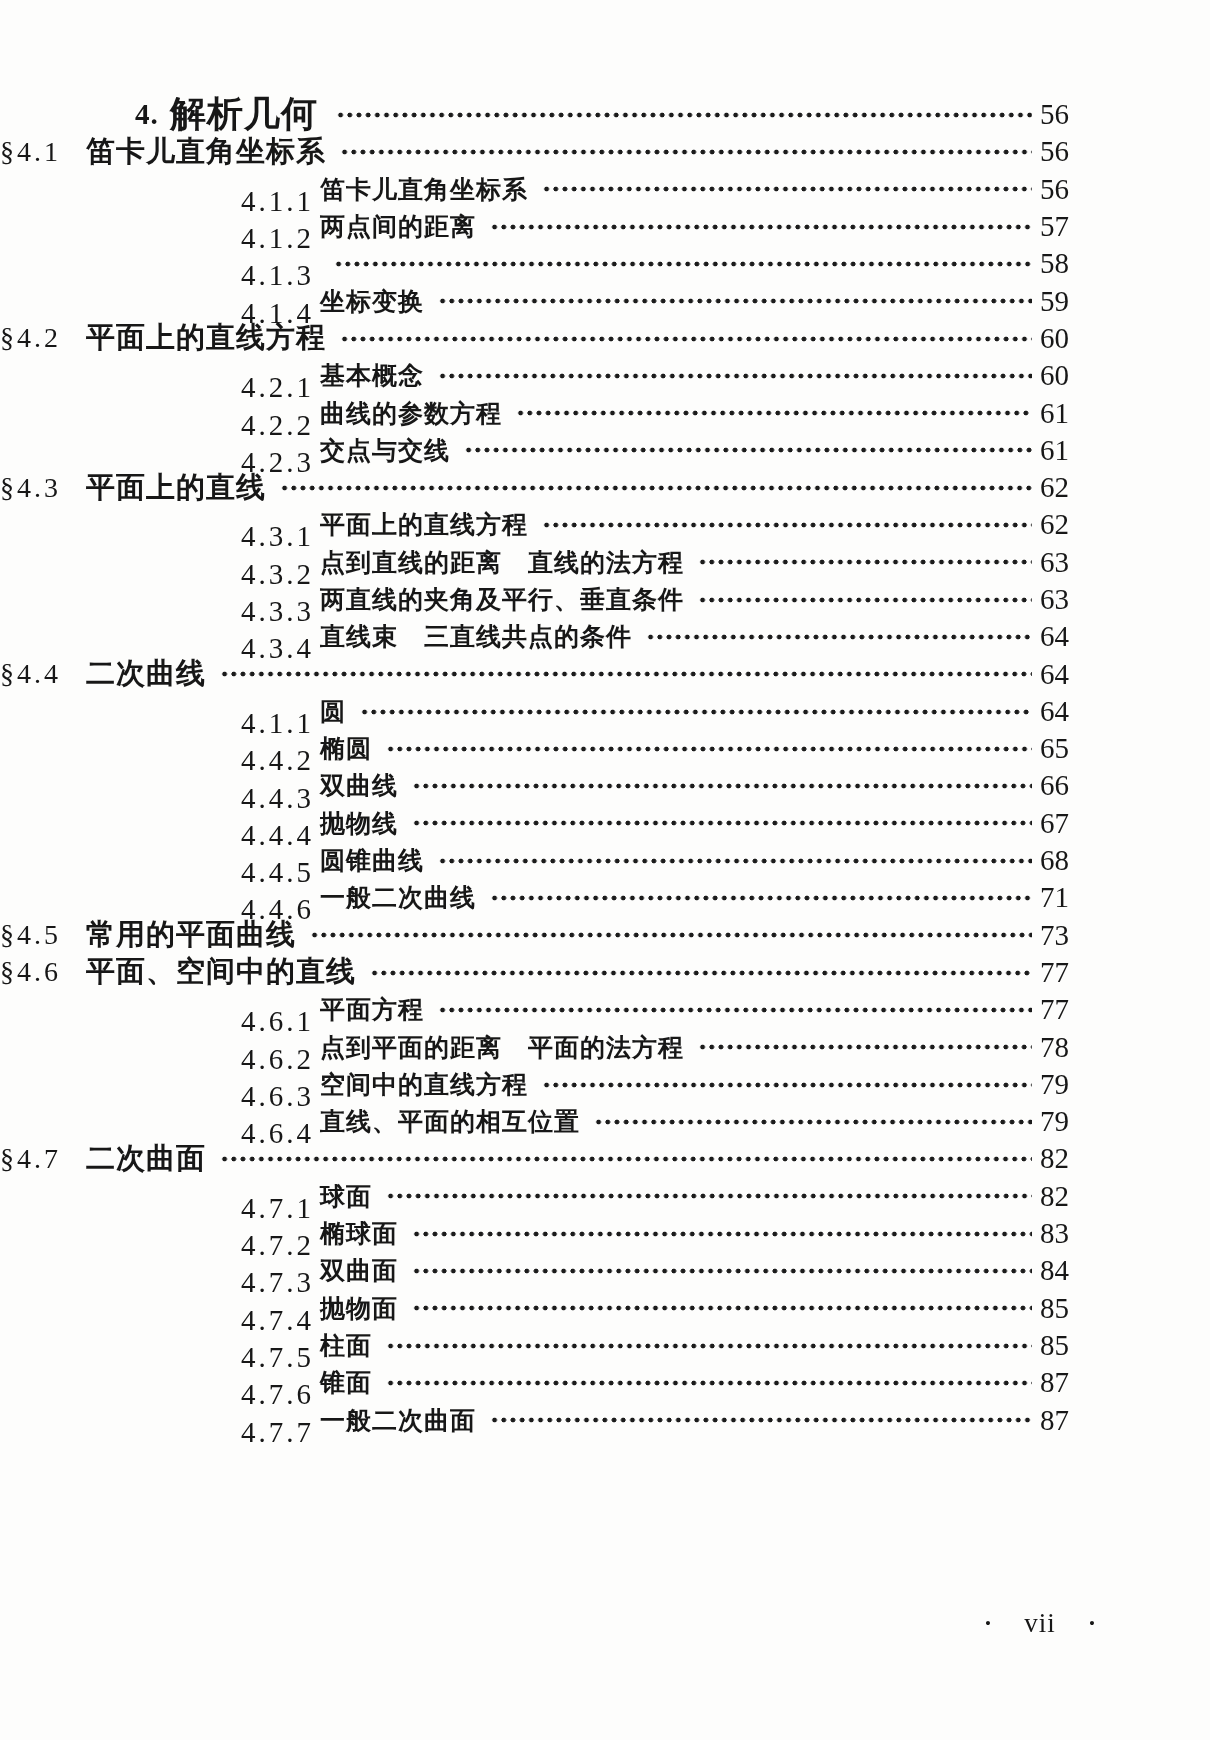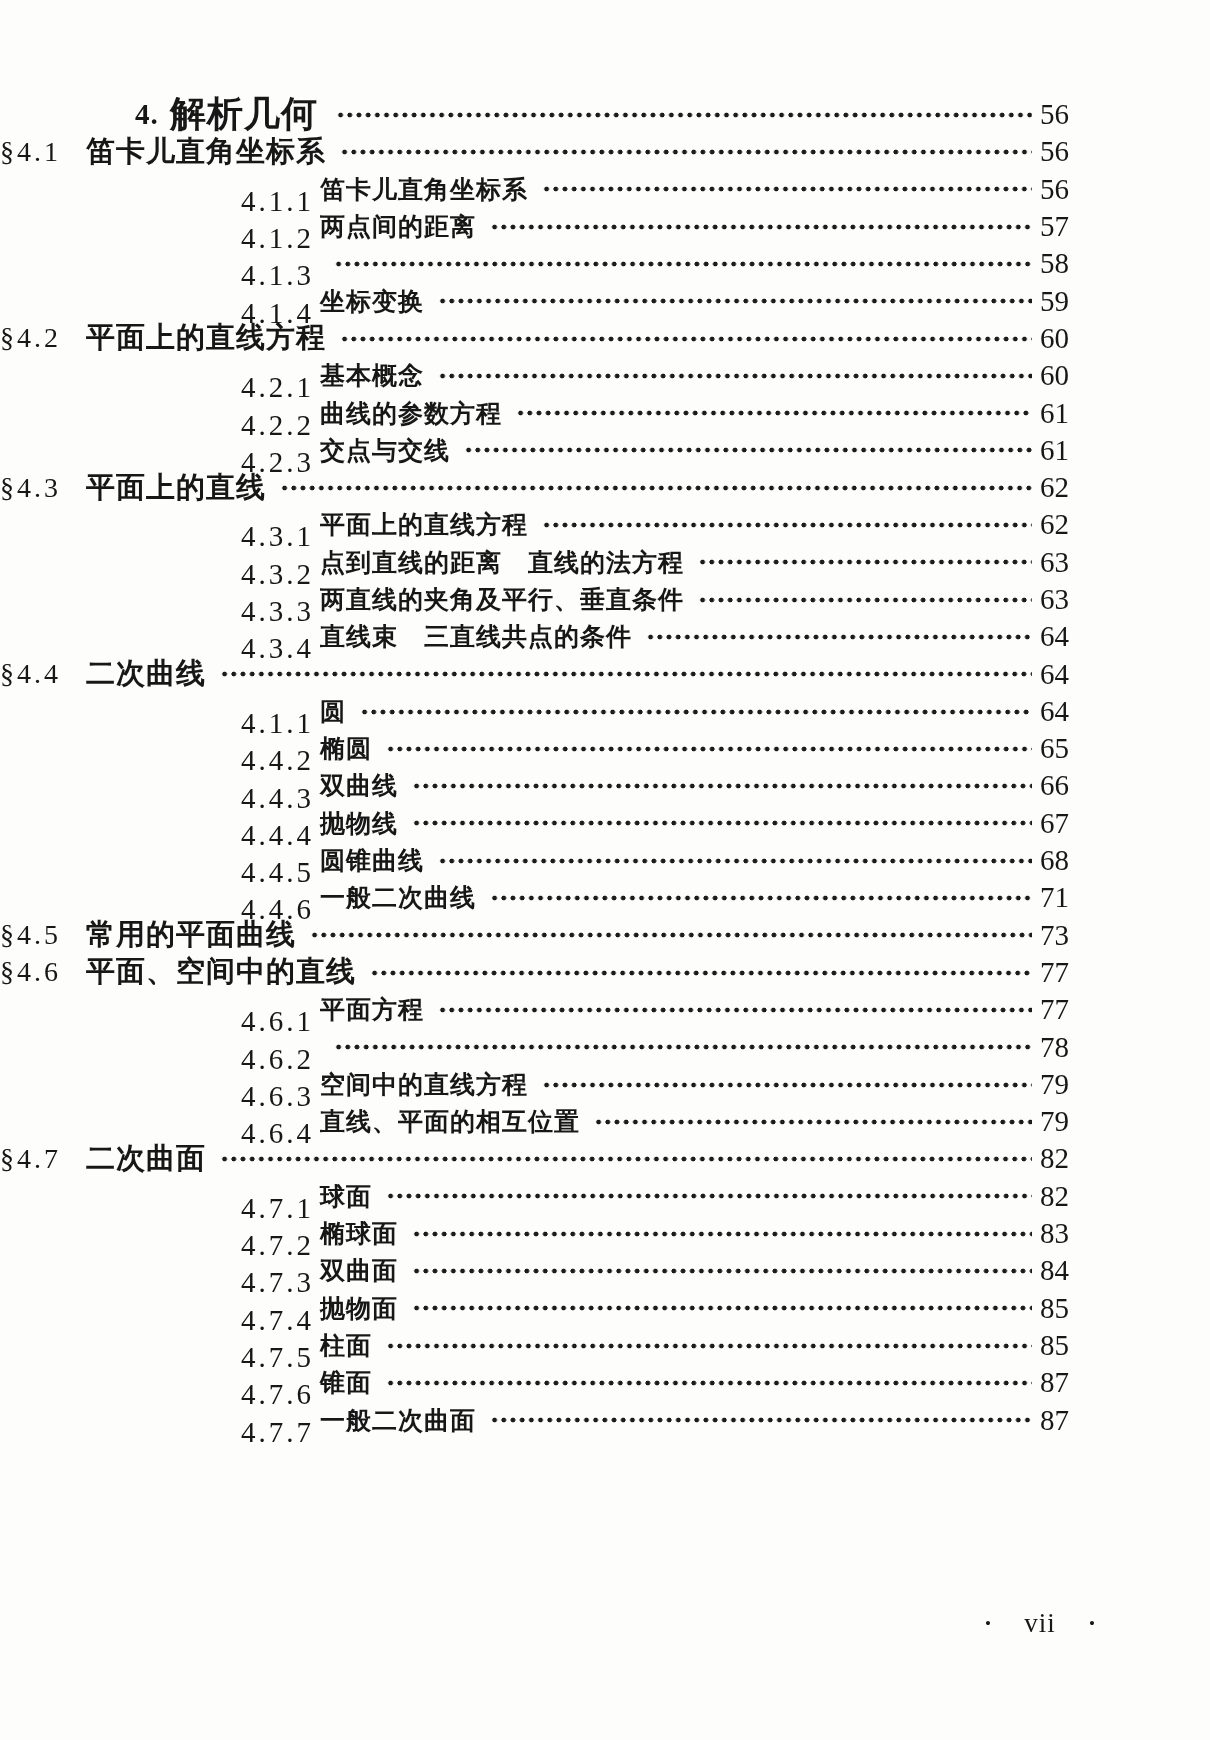--- a/index.html
+++ b/index.html
@@ -263,20 +263,21 @@
       <span class="pagenum">77</span>
     </div>
       <div class="row lvl2">
       <span class="num">4.6.1</span>
       <span class="title">平面方程</span>
       <span class="leader"></span>
       <span class="pagenum">77</span>
     </div>
       <div class="row lvl2">
       <span class="num">4.6.2</span>
+      <span class="title">点到平面的距离　平面的法方程</span>
       <span class="leader"></span>
       <span class="pagenum">78</span>
     </div>
       <div class="row lvl2">
       <span class="num">4.6.3</span>
       <span class="title">空间中的直线方程</span>
       <span class="leader"></span>
       <span class="pagenum">79</span>
     </div>
       <div class="row lvl2">

